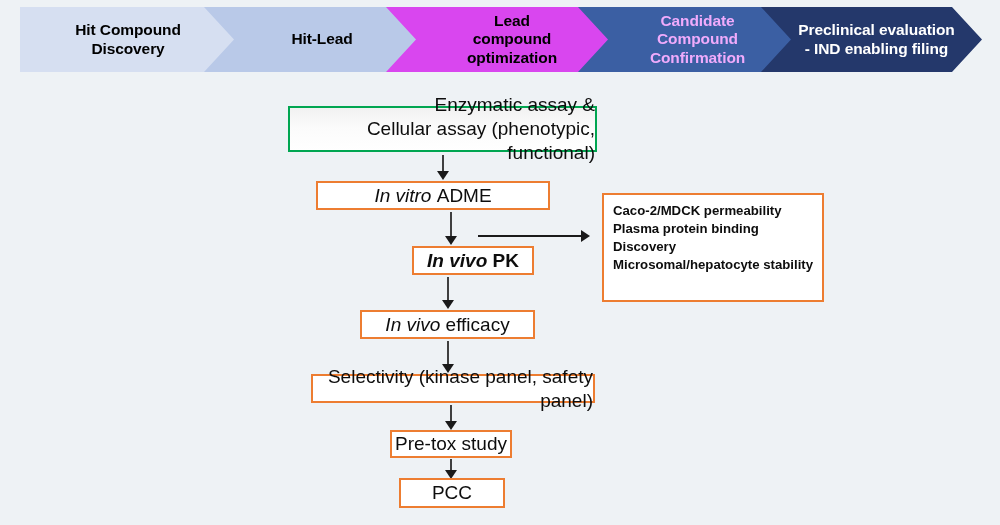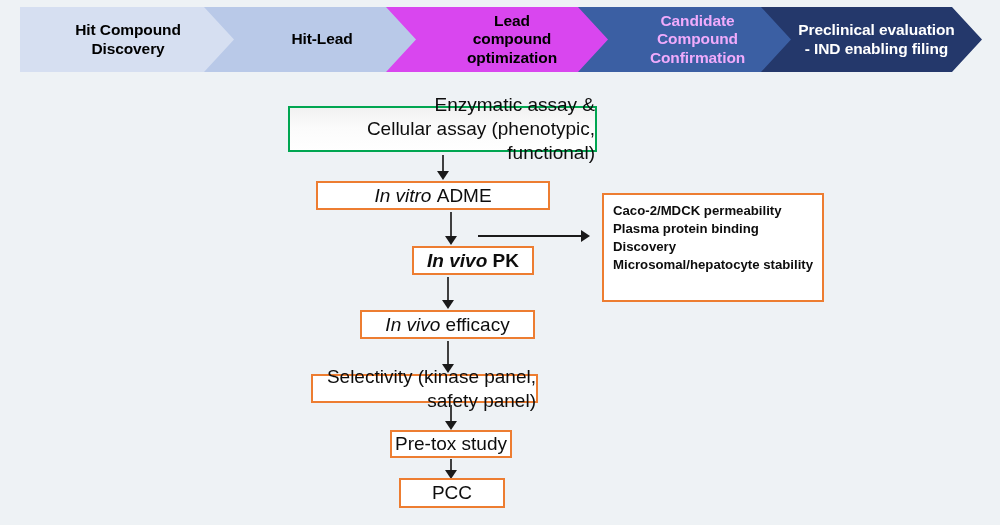--- a/index.html
+++ b/index.html
@@ -176,21 +176,21 @@
     <span>
       <span class="it">In vivo</span>&nbsp;<span>efficacy</span>
     </span>
   </div>
 
   <div class="varrow" style="left:442px; top:341px; height:32px;">
     <div class="stem" style="height:24px;"></div>
     <div class="head"></div>
   </div>
 
-  <div class="box orange" style="left:311px; top:374px; width:227px; height:29px;">
+  <div class="box orange" style="left:311px; top:374px; width:284px; height:29px;">
     <span>Selectivity (kinase panel, safety panel)</span>
   </div>
 
   <div class="varrow" style="left:445px; top:405px; height:25px;">
     <div class="stem" style="height:17px;"></div>
     <div class="head"></div>
   </div>
 
   <div class="box orange" style="left:390px; top:430px; width:122px; height:28px;">
     <span>Pre-tox study</span>

